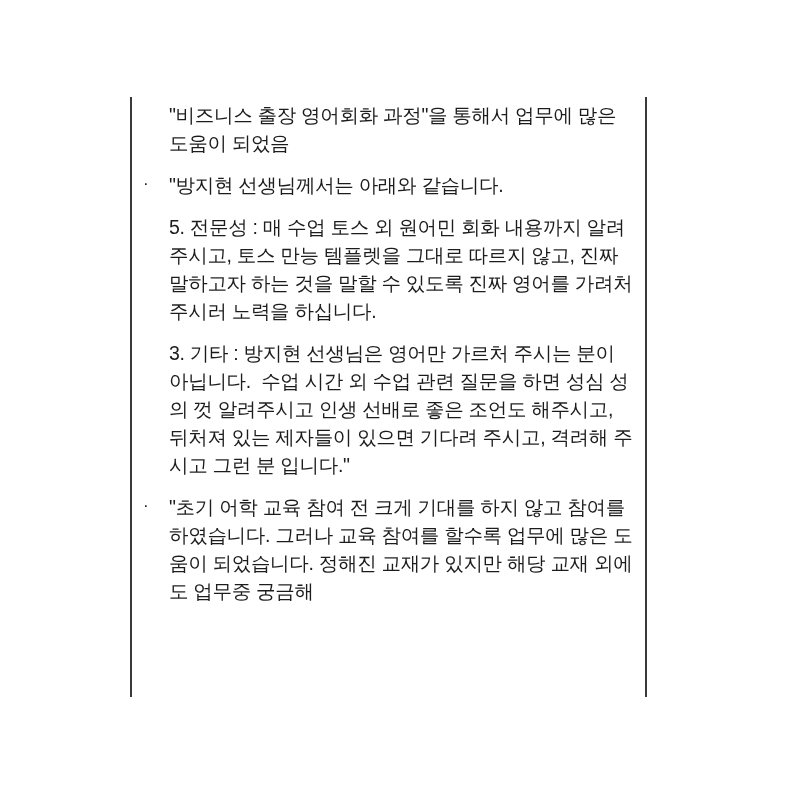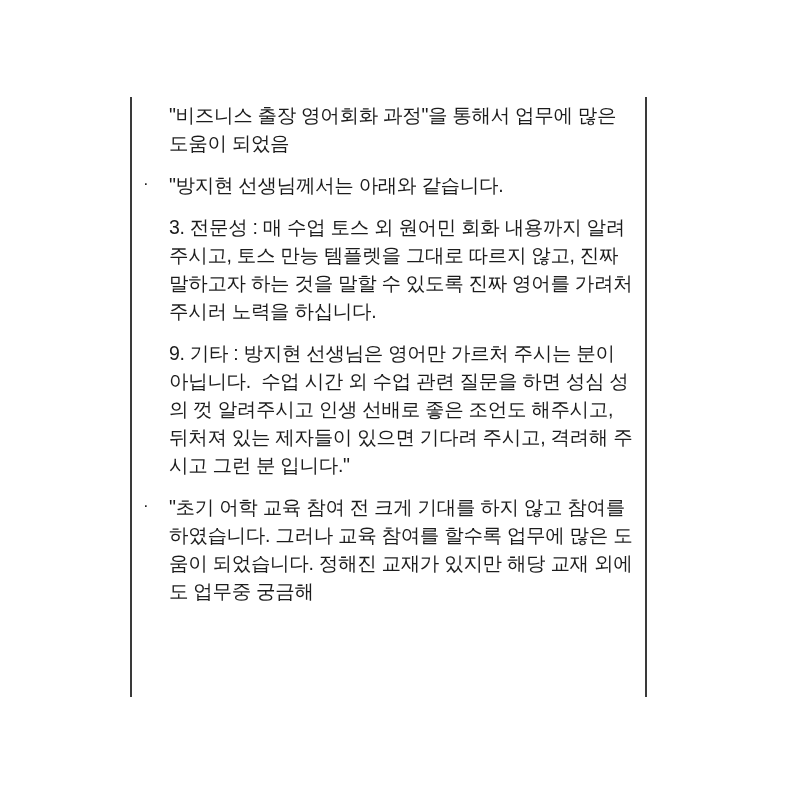--- a/index.html
+++ b/index.html
@@ -68,25 +68,25 @@
       </div>
 
       <div class="para">
         <span class="bullet">·</span>
         <span class="ptext">"방지현 선생님께서는 아래와 같습니다.</span>
       </div>
 
 
 
       <div class="para">
-        <span class="ptext">3. 전문성 : 매 수업 토스 외 원어민 회화 내용까지 알려주시고, 토스 만능 템플렛을 그대로 따르지 않고, 진짜 말하고자 하는 것을 말할 수 있도록 진짜 영어를 가려처 주시러 노력을 하십니다.</span>
+        <span class="ptext">5. 전문성 : 매 수업 토스 외 원어민 회화 내용까지 알려주시고, 토스 만능 템플렛을 그대로 따르지 않고, 진짜 말하고자 하는 것을 말할 수 있도록 진짜 영어를 가려처 주시러 노력을 하십니다.</span>
       </div>
 
       <div class="para">
-        <span class="ptext">9. 기타 : 방지현 선생님은 영어만 가르처 주시는 분이 아닙니다.  수업 시간 외 수업 관련 질문을 하면 성심 성의 껏 알려주시고 인생 선배로 좋은 조언도 해주시고, 뒤처져 있는 제자들이 있으면 기다려 주시고, 격려해 주시고 그런 분 입니다."</span>
+        <span class="ptext">3. 기타 : 방지현 선생님은 영어만 가르처 주시는 분이 아닙니다.  수업 시간 외 수업 관련 질문을 하면 성심 성의 껏 알려주시고 인생 선배로 좋은 조언도 해주시고, 뒤처져 있는 제자들이 있으면 기다려 주시고, 격려해 주시고 그런 분 입니다."</span>
       </div>
 
       <div class="para">
         <span class="bullet">·</span>
         <span class="ptext">"초기 어학 교육 참여 전 크게 기대를 하지 않고 참여를 하였습니다. 그러나 교육 참여를 할수록 업무에 많은 도움이 되었습니다. 정해진 교재가 있지만 해당 교재 외에도 업무중 궁금해</span>
       </div>
 
     </div>
   </div>
 </div>

